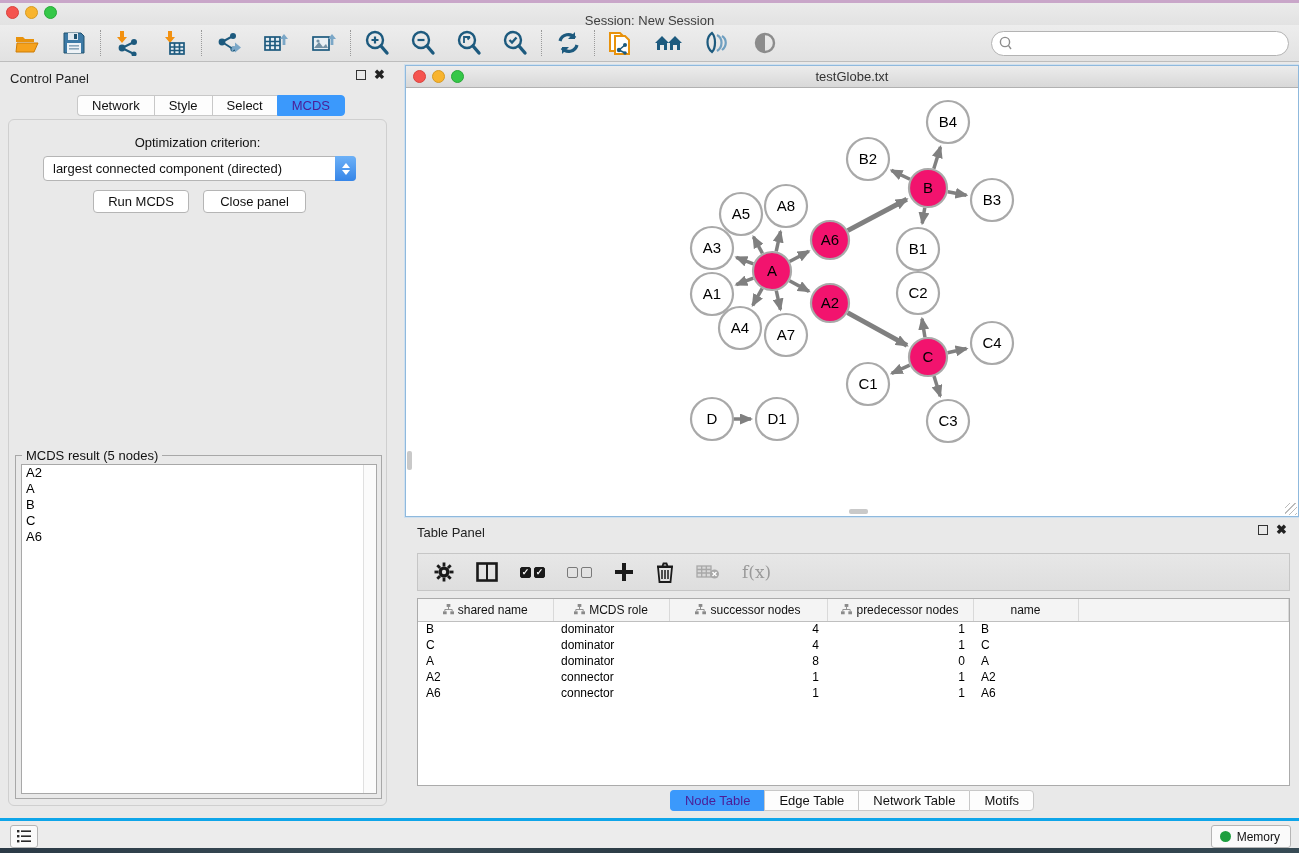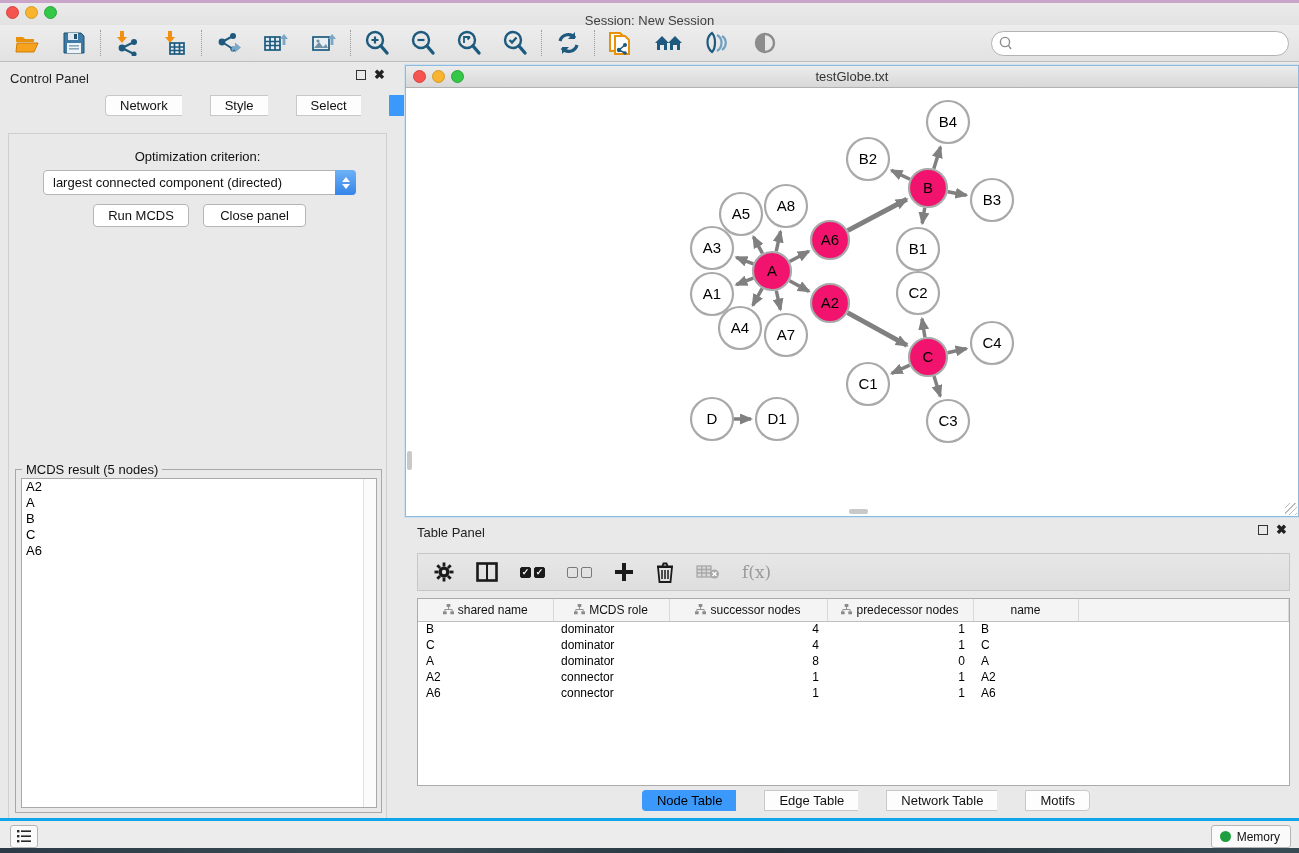--- a/index.html
+++ b/index.html
@@ -33,26 +33,26 @@
 
   
   #control-panel { left:0; top:62px; width:395px; height:756px; }
   #cp-header { position:absolute; left:10px; top:9px; font-size:13px; color:#222; }
   .panel-winbtns { position:absolute; top:8px; display:flex; gap:8px; align-items:center; }
   #cp-winbtns { right:10px; }
   .float-box { width:10px; height:10px; border:1.5px solid #333; display:inline-block; }
   .close-x { font-size:13px; font-weight:bold; color:#222; line-height:10px; }
   #cp-tabs { position:absolute; left:77px; top:33px; display:flex; }
   .tab { height:21px; padding:0 14px; font-size:13px; display:flex; align-items:center;
-    background:#fdfdfd; border:1px solid #c8c8c8; border-right:none; color:#111;margin-left:28px; }
+    background:#fdfdfd; border:1px solid #c8c8c8; border-right:none; color:#111; }
   .tab:first-child { border-radius:4px 0 0 4px; }
   .tab:last-child { border-radius:0 4px 4px 0; border-right:1px solid #c8c8c8; }
-  .tab.active { background:#3b99fc; color:#000000; border-color:#3b99fc; }
+  .tab.active { background:#3b99fc; color:#4c1d95; border-color:#3b99fc; }
   #cp-body { position:absolute; left:8px; top:57px; width:379px; height:687px;
-    border:1px solid #cfcfcf; border-radius:0; background:#e9e9e9;margin-top:14px; }
+    border:1px solid #cfcfcf; border-radius:6px; background:#e9e9e9; }
   #opt-label { position:absolute; left:0; top:15px; width:100%; text-align:center; font-size:13px; color:#111; }
   #criterion-select { position:absolute; left:34px; top:36px; width:313px; height:25px;
     background:#fff; border:1px solid #b5b5b5; border-radius:4px; display:flex; align-items:center; }
   #criterion-value { flex:1; font-size:13px; padding-left:9px; color:#111; white-space:nowrap; }
   #criterion-stepper { width:21px; height:25px; margin:-1px -1px -1px 0; border-radius:0 4px 4px 0;
     background:linear-gradient(#6db1f7,#3585e8); display:flex; flex-direction:column;
     align-items:center; justify-content:center; gap:2px; }
   .chev-up { width:0; height:0; border-left:4px solid transparent; border-right:4px solid transparent; border-bottom:5px solid #fff; }
   .chev-down { width:0; height:0; border-left:4px solid transparent; border-right:4px solid transparent; border-top:5px solid #fff; }
   .push-btn { position:absolute; height:23px; background:#fff; border:1px solid #b5b5b5;

